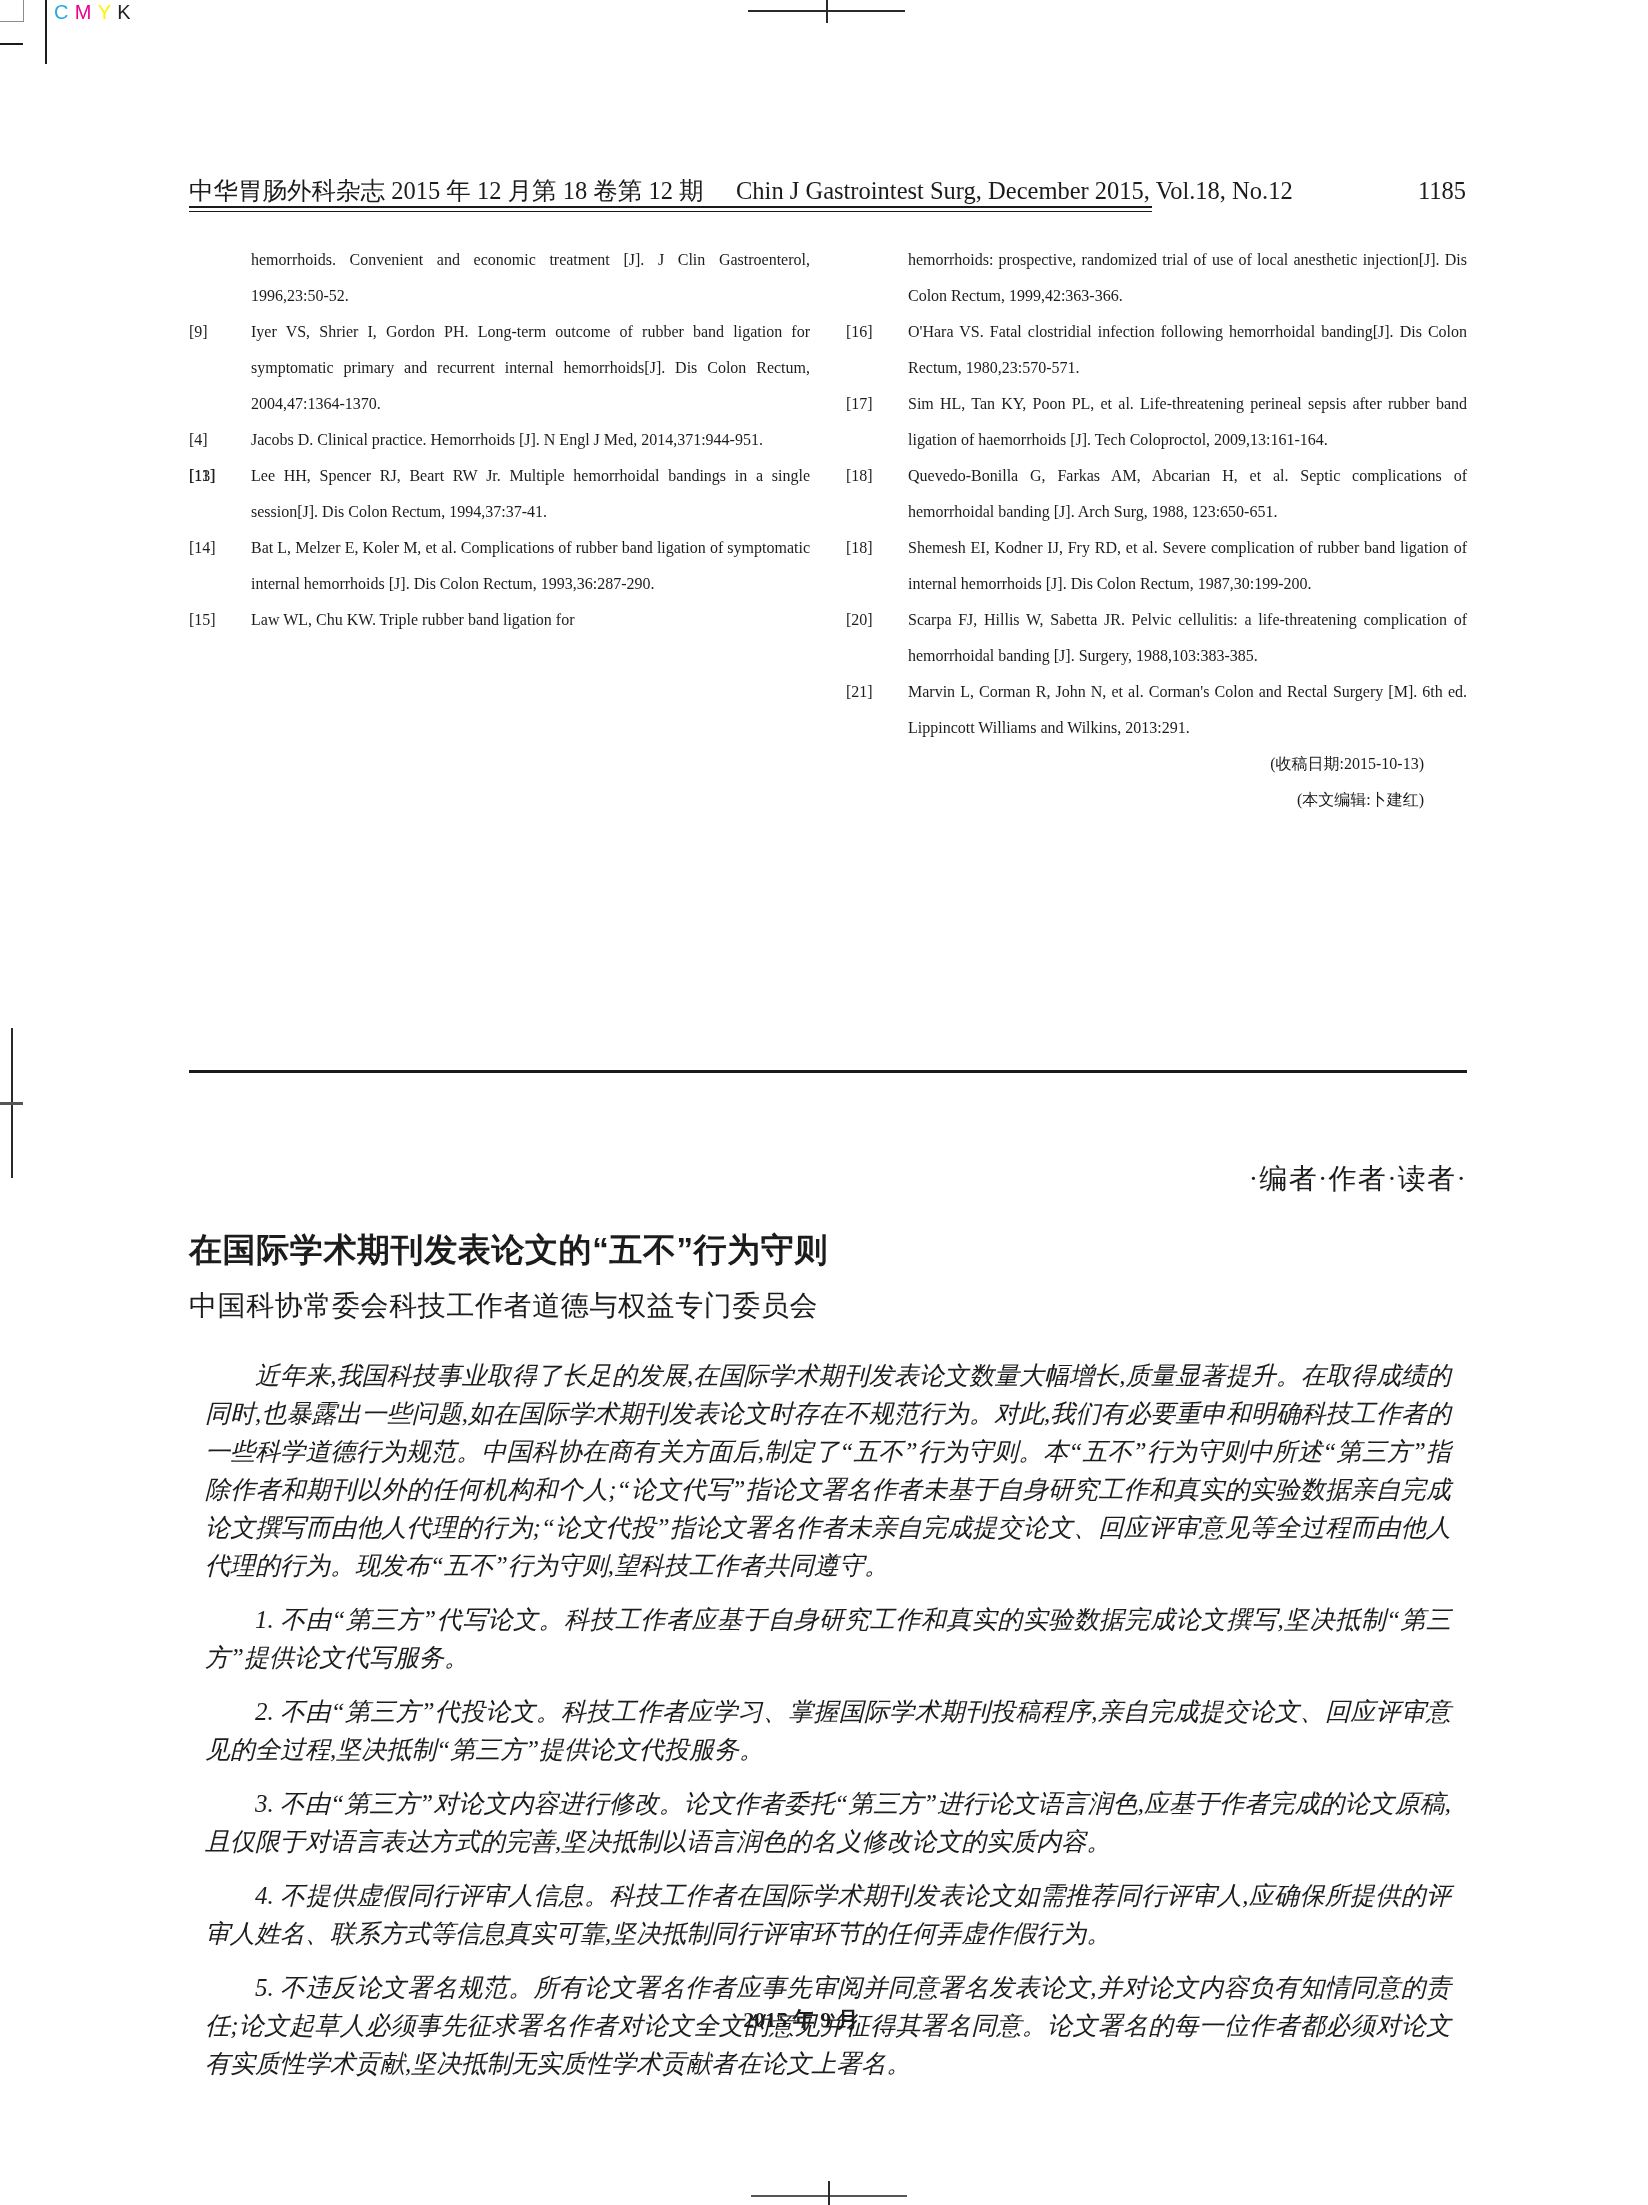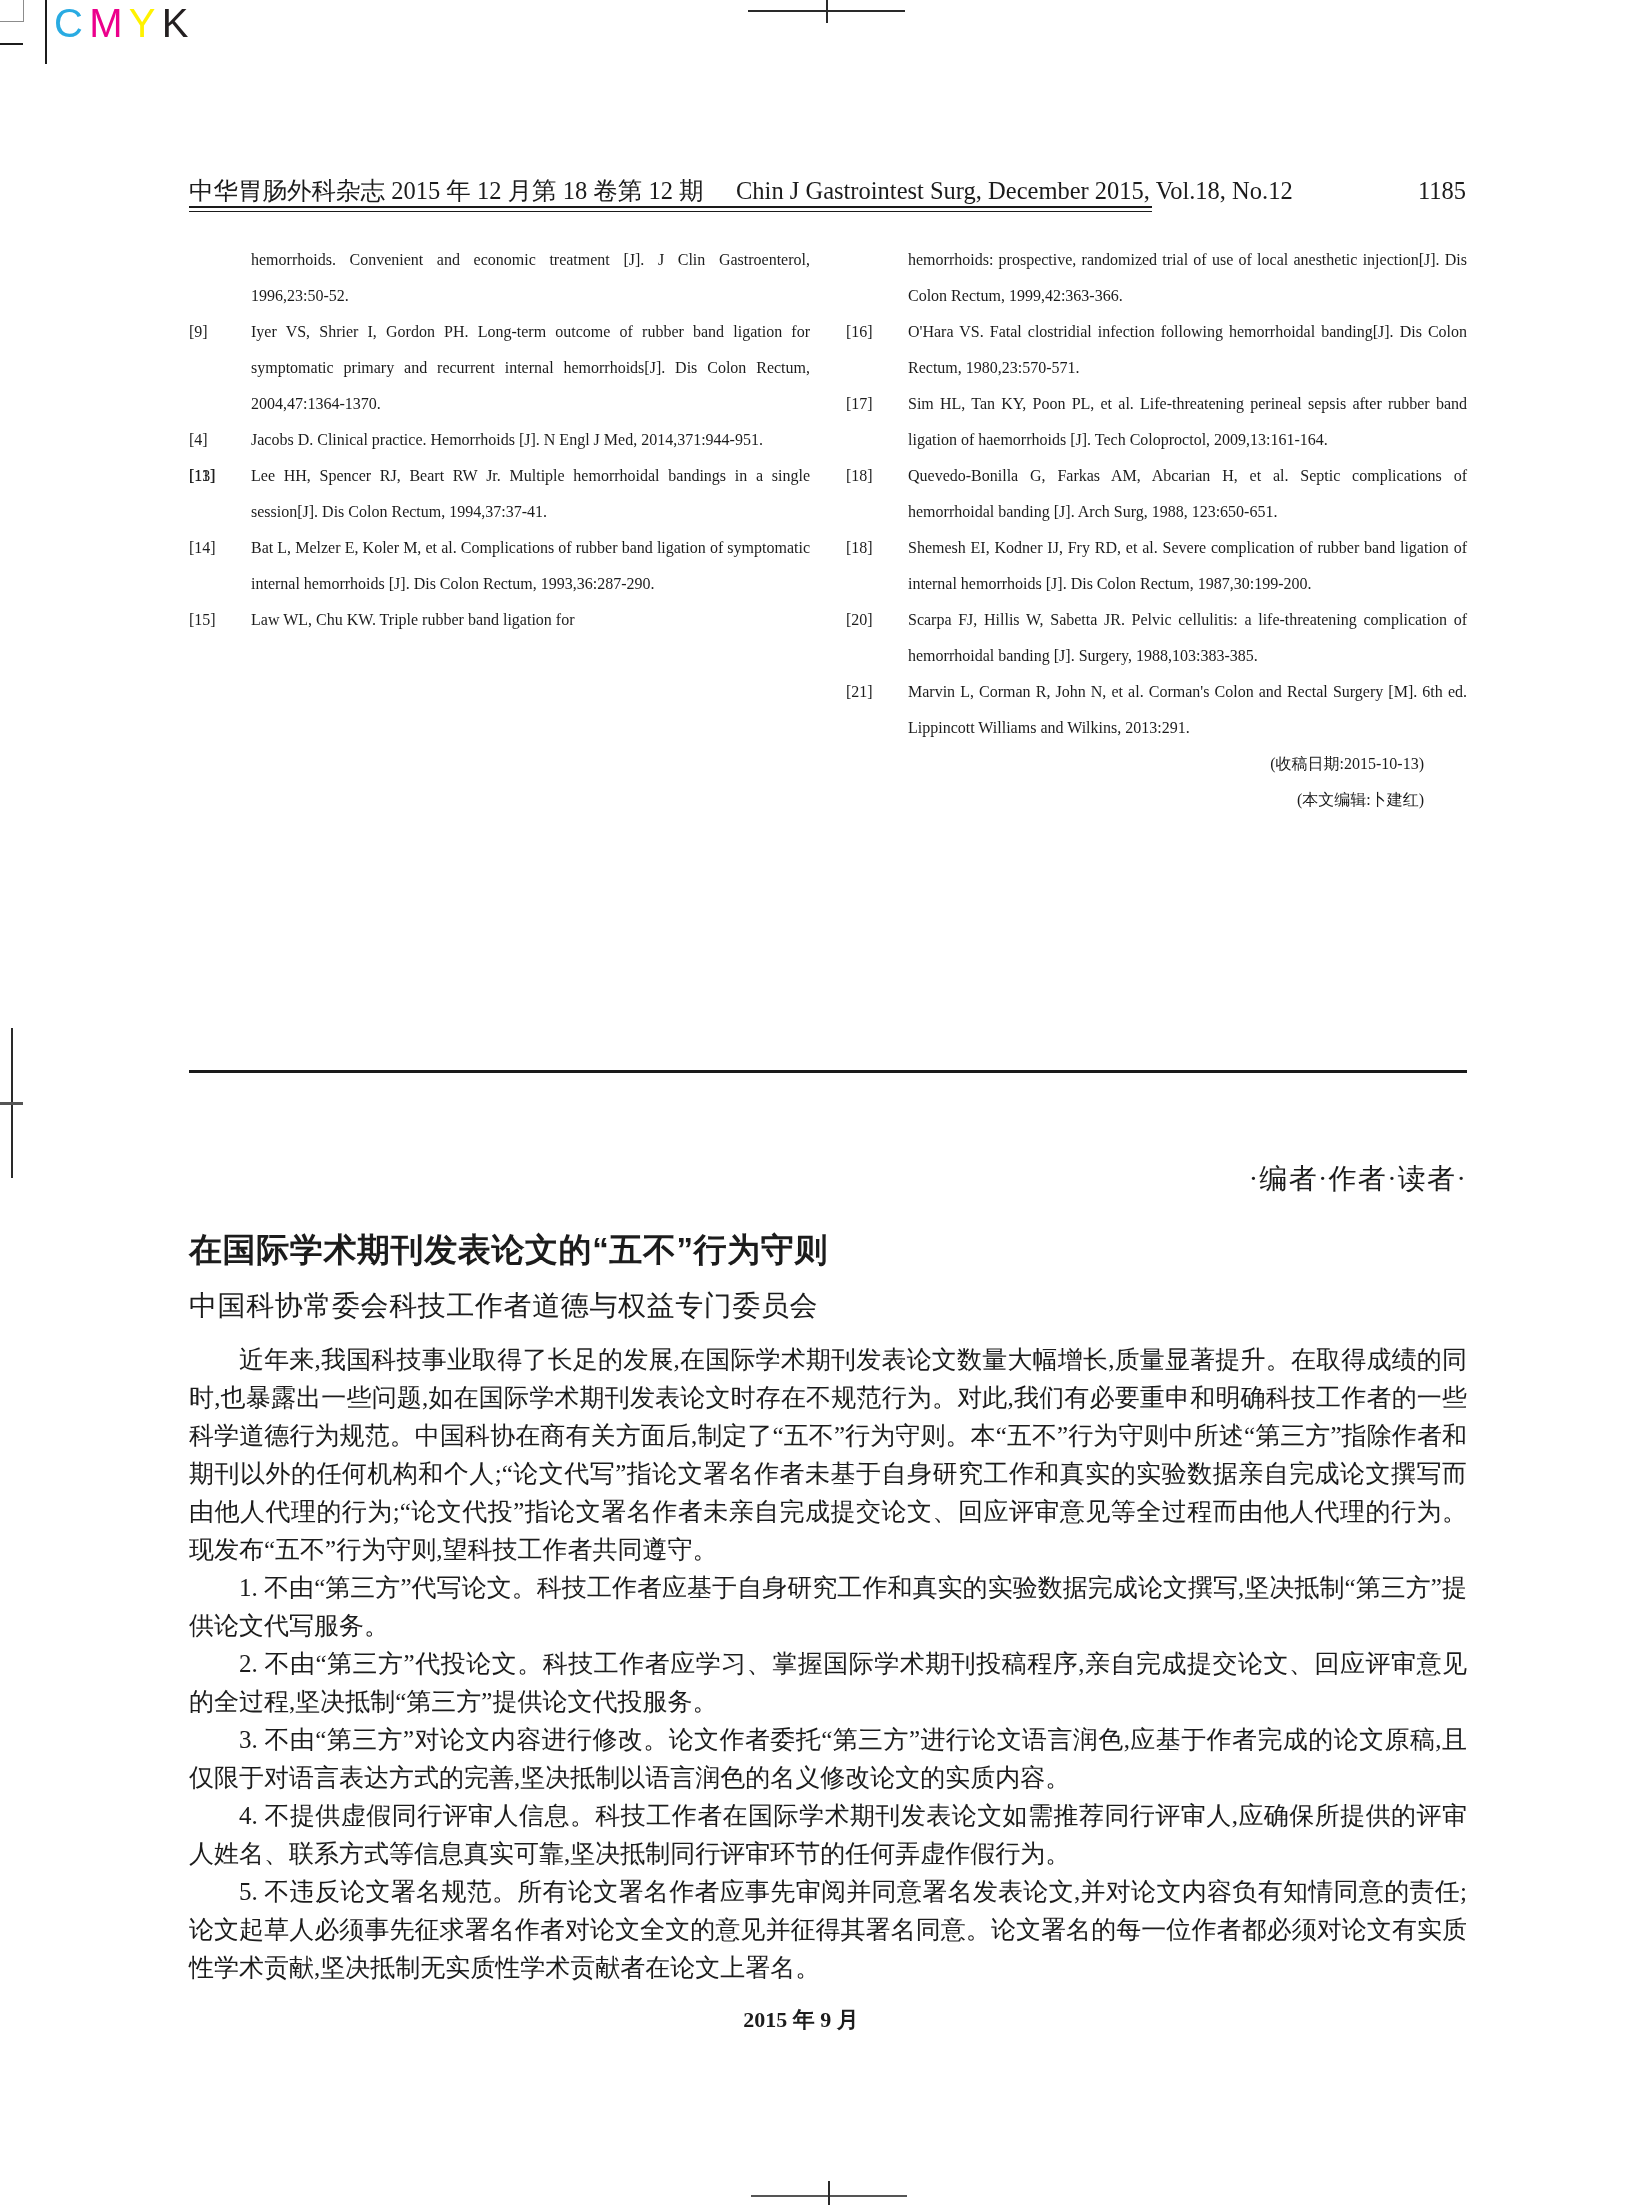--- a/index.html
+++ b/index.html
@@ -14,21 +14,21 @@
   }
   
   .corner-mark {
     position: absolute; left: 0; top: 0; width: 22.6px; height: 21px;
     border-right: 1.9px solid #8c8c8c; border-bottom: 1.9px solid #8c8c8c;
   }
   .tick-v-tl { position: absolute; left: 45px; top: 0; width: 1.9px; height: 64px; background: #1c1c1c; }
   .cmyk {
     position: absolute; left: 54px; top: 1.3px;
     font-family: "Liberation Sans", sans-serif;
-    font-size: 40px; font-weight: 400; letter-spacing: 6.3px;
+    font-size: 20px; font-weight: 400; letter-spacing: 6.3px;
   }
   .tick-h-left { position: absolute; left: 0; top: 43px; width: 23px; height: 1.9px; background: #1c1c1c; }
   .cross-top-h { position: absolute; left: 748px; top: 10px; width: 157px; height: 1.9px; background: #2a2a2a; }
   .cross-top-v { position: absolute; left: 826px; top: 0; width: 1.9px; height: 22.6px; background: #2a2a2a; }
   .cross-left-v { position: absolute; left: 10.7px; top: 1028px; width: 1.9px; height: 150px; background: #2a2a2a; }
   .cross-left-h { position: absolute; left: 0; top: 1102px; width: 23px; height: 2.5px; background: #555; }
   .cross-bot-h { position: absolute; left: 751px; top: 2195px; width: 156px; height: 1.9px; background: #555; }
   .cross-bot-v { position: absolute; left: 828px; top: 2181px; width: 1.9px; height: 24.5px; background: #2a2a2a; }
   
   .page-header {
@@ -68,21 +68,21 @@
     font-weight: 700; font-size: 33px; letter-spacing: 0.6px;
   }
   .article-author {
     position: absolute; left: 189px; top: 1287px; width: 1278px;
     font-size: 28px; letter-spacing: 0.6px;
   }
   .article-body {
     position: absolute; left: 189px; top: 1341px; width: 1278px;
     font-size: 25px; line-height: 38px; text-align: justify;
   }
-  .article-body p { margin: 0; text-indent: 2em; }
+  .article-body p { margin: 16px; text-indent: 2em; font-style: italic; }
   .article-date {
     position: absolute; left: 177px; top: 2005px; width: 1278px;
     text-align: center; padding-right: 30px; box-sizing: border-box;
     font-size: 22px; font-weight: 700;
   }
 </style>
 </head>
 <body>
 
 <div class="page">

